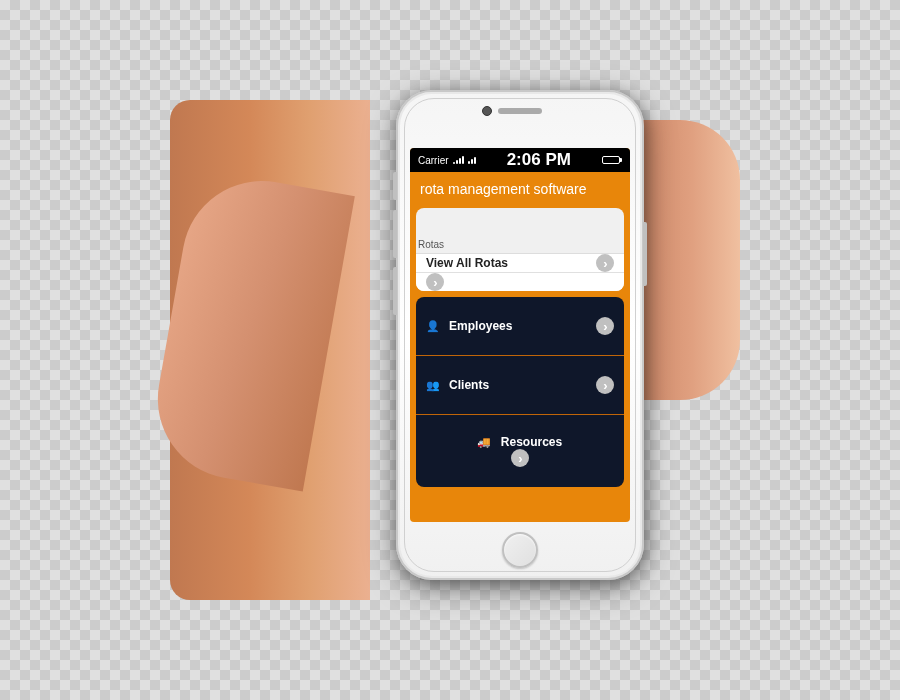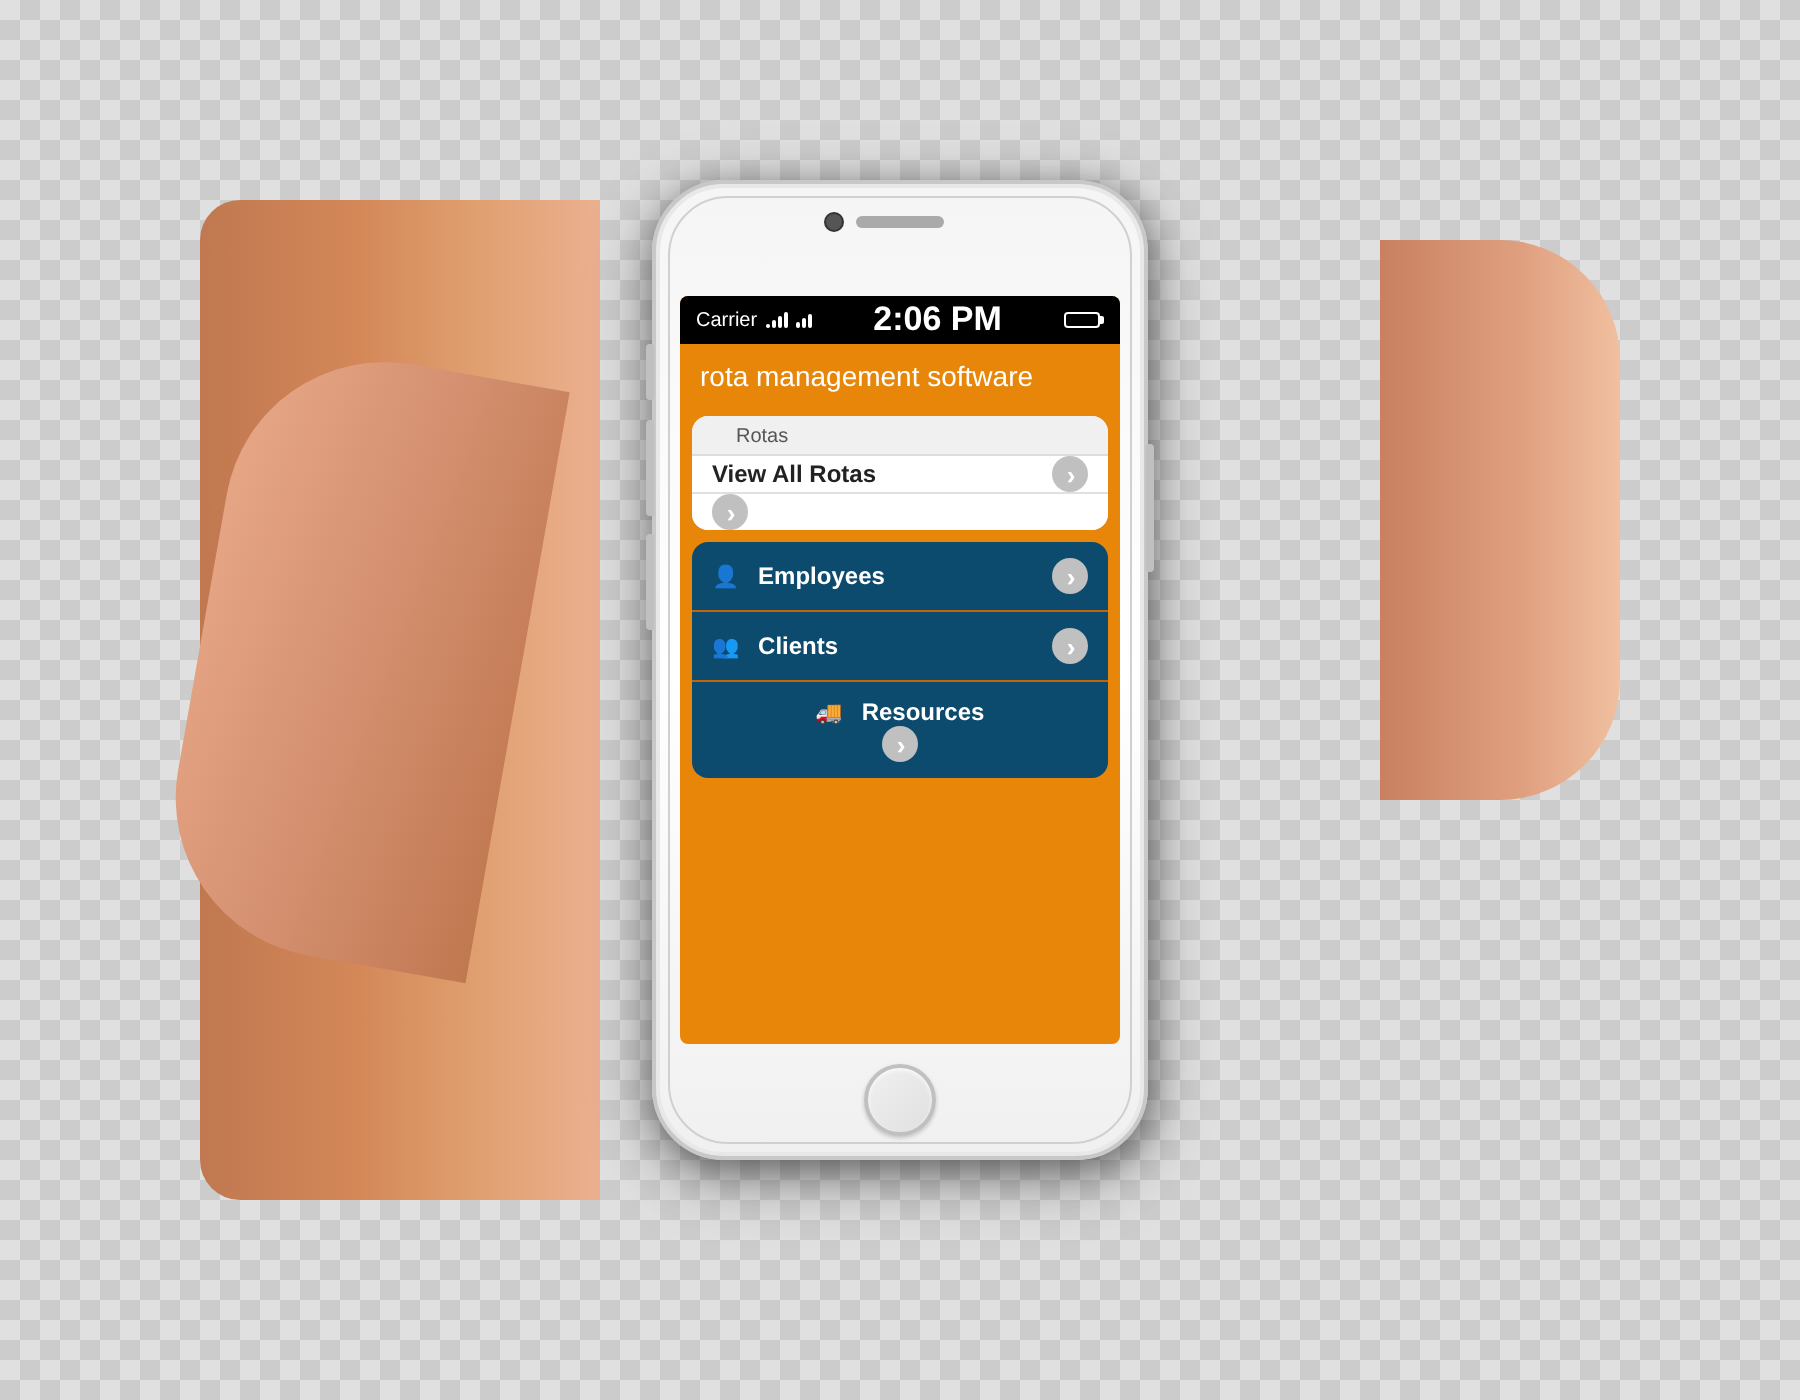--- a/index.html
+++ b/index.html
@@ -26,21 +26,21 @@
         linear-gradient(-45deg, #ccc 25%, transparent 25%),
         linear-gradient(45deg, transparent 75%, #ccc 75%),
         linear-gradient(-45deg, transparent 75%, #ccc 75%);
       background-size: 20px 20px;
       background-position: 0 0, 0 10px, 10px -10px, -10px 0px;
       background-color: #e0e0e0;
     }
 
     .scene {
       position: relative;
-      width: 900px;
+      width: 760px;
       height: 700px;
       display: flex;
       align-items: center;
       justify-content: center;
     }
 
     
     .phone-shell {
       position: absolute;
       width: 248px;
@@ -206,25 +206,26 @@
     
     .card {
       background: #f0f0f0;
       border-radius: 8px;
       overflow: hidden;
       margin-bottom: 6px;
     }
 
     .card-header {
       background: #f0f0f0;
-      padding: 5px 22px 3px;
+      padding: 5px 2px 3px;
       font-size: 10px;
       color: #555;
       font-weight: 500;
       border-bottom: 1px solid #ddd;
+      margin-top: 26px;
     }
 
     .list-item {
       background: white;
       border-bottom: 1px solid #e0e0e0;
       padding: 0 10px;
       display: flex;
       align-items: center;
       justify-content: space-between;
       cursor: pointer;
@@ -272,23 +273,23 @@
 
     
     .card-orange {
       background: transparent;
       border-radius: 8px;
       overflow: hidden;
       margin-bottom: 4px;
     }
 
     .list-item-orange {
-      background: #0c4a6e;
+      background: #0f172a;
       border-bottom: 1px solid #c06508;
-      padding: 8px 10px;
+      padding: 20px 10px;
       display: flex;
       align-items: center;
       justify-content: space-between;
       cursor: pointer;
     }
 
     .list-item-orange:last-child {
       border-bottom: none;
       flex-direction: column;
     }

